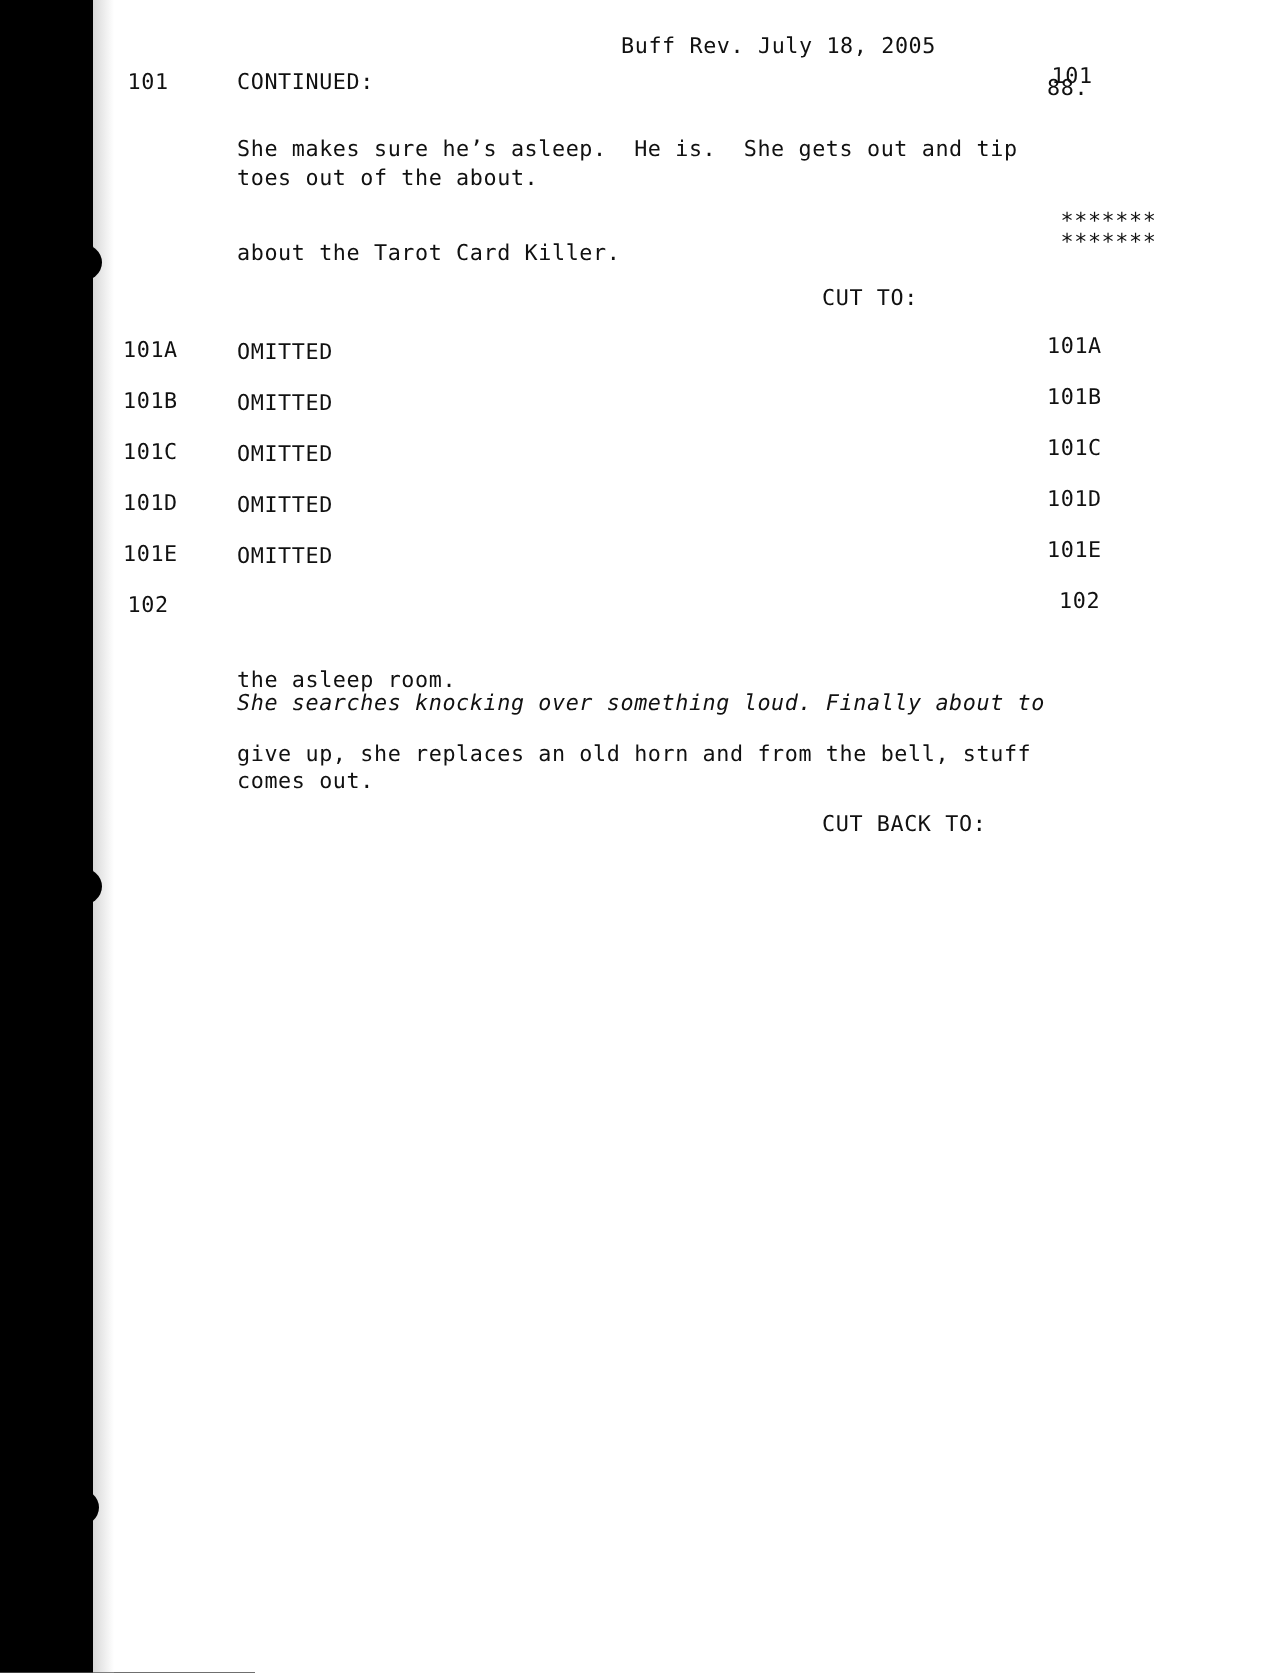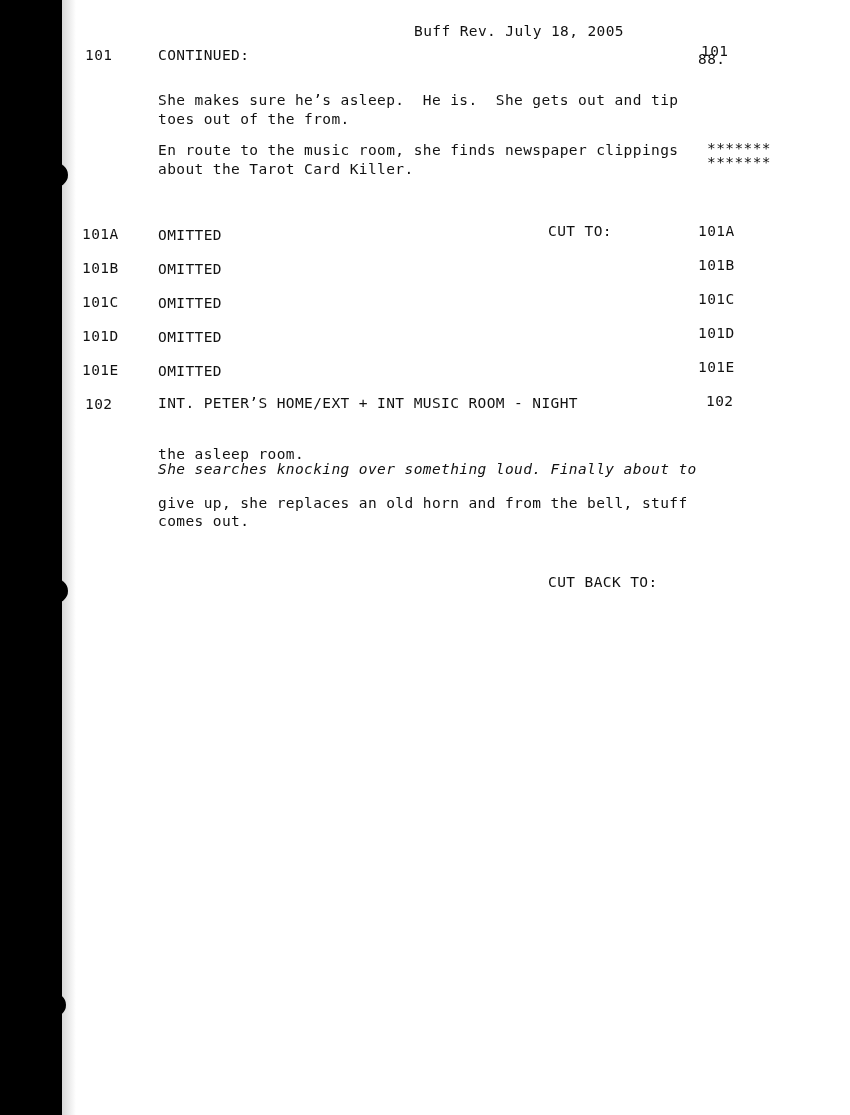--- a/index.html
+++ b/index.html
@@ -64,40 +64,39 @@
   }
 
   .header-rev  { left: 352px; top: 22px; }
   .header-page { left: 636px; top: 22px; margin-top: 28px; }
 
   .scene-num-left  { font-size: 14.5px; }
   .scene-num-right { font-size: 14.5px; }
 
   .body-block { line-height: 19px; }
 
-  .transition { letter-spacing: 0.4px; margin-top: 32px; }
+  .transition { letter-spacing: 0.4px; }
 
   .asterisks { color: #111111; }
 </style>
 </head>
 <body>
 
 <div id="page">
 
   <div class="txt header-rev">Buff Rev. July 18, 2005</div>
   <div class="txt header-page">88.</div>
 
   <div class="txt scene-num-left" style="left:23px; top:46px;">101</div>
   <div class="txt" style="left:96px; top:46px;">CONTINUED:</div>
   <div class="txt scene-num-right" style="left:639px; top:42px;">101</div>
 
   <div class="txt body-block" style="left:96px; top:91px;">She makes sure he’s asleep.  He is.  She gets out and tip</div>
-  <div class="txt body-block" style="left:96px; top:110px;">toes out of the from.</div>
+  <div class="txt body-block" style="left:96px; top:110px;">toes out of the about.</div>
 
-  <div class="txt body-block" style="left:96px; top:141px;">En route to the music room, she finds newspaper clippings</div>
   <div class="txt body-block" style="left:96px; top:160px;">about the Tarot Card Killer.</div>
   <div class="txt asterisks" style="left:645px; top:139px;">*******</div>
   <div class="txt asterisks" style="left:645px; top:153px;">*******</div>
 
   <div class="txt transition" style="left:486px; top:190px;">CUT TO:</div>
 
   <div class="txt" style="left:20px; top:225px;">101A</div>
   <div class="txt" style="left:96px; top:226px;">OMITTED</div>
   <div class="txt" style="left:636px; top:222px;">101A</div>
 
@@ -111,21 +110,20 @@
 
   <div class="txt" style="left:20px; top:327px;">101D</div>
   <div class="txt" style="left:96px; top:328px;">OMITTED</div>
   <div class="txt" style="left:636px; top:324px;">101D</div>
 
   <div class="txt" style="left:20px; top:361px;">101E</div>
   <div class="txt" style="left:96px; top:362px;">OMITTED</div>
   <div class="txt" style="left:636px; top:358px;">101E</div>
 
   <div class="txt" style="left:23px; top:395px;">102</div>
-  <div class="txt" style="left:96px; top:394px;">INT. PETER’S HOME/EXT + INT MUSIC ROOM - NIGHT</div>
   <div class="txt" style="left:644px; top:392px;">102</div>
 
   <div class="txt body-block" style="left:96px; top:445px;">the asleep room.</div>
 
   <div class="txt body-block" style="left:96px; top:460px;font-style:italic;">She searches knocking over something loud. Finally about to</div>
   <div class="txt body-block" style="left:96px; top:494px;">give up, she replaces an old horn and from the bell, stuff</div>
   <div class="txt body-block" style="left:96px; top:512px;">comes out.</div>
 
   <div class="txt transition" style="left:486px; top:541px;">CUT BACK TO:</div>
 

